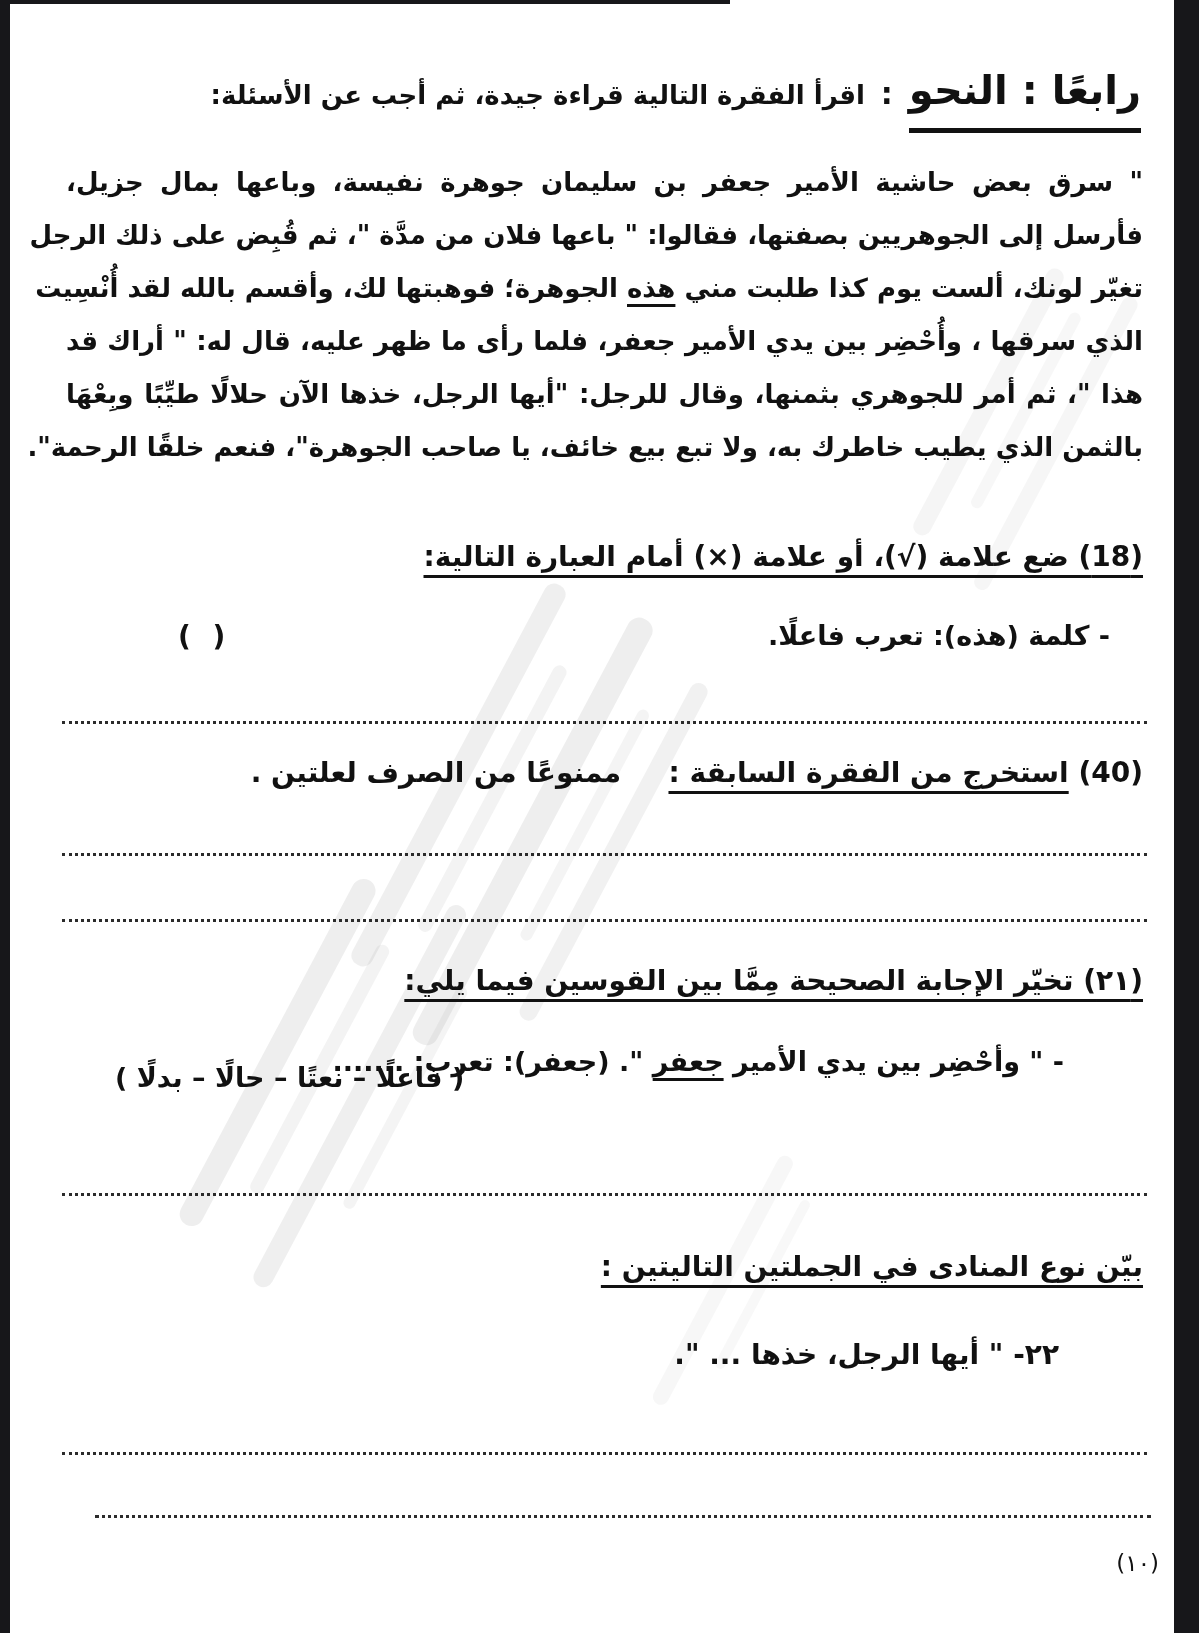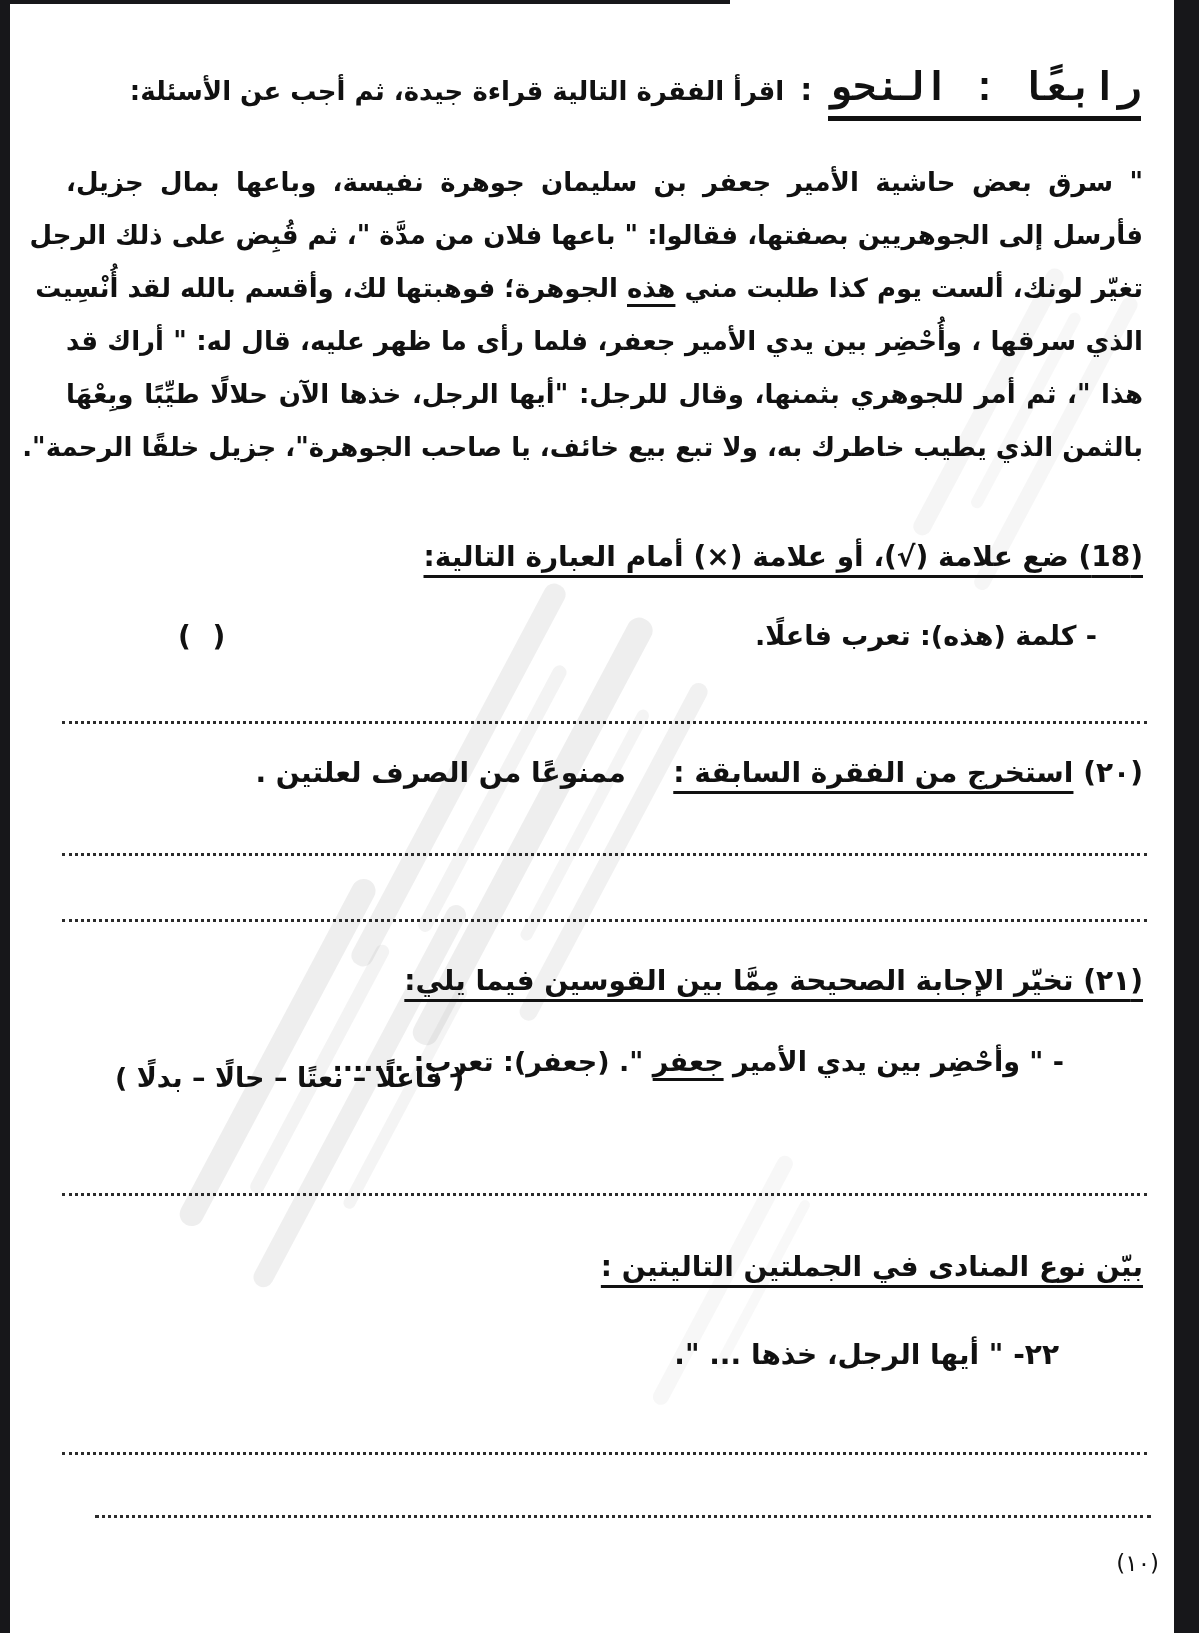--- a/index.html
+++ b/index.html
@@ -19,39 +19,38 @@
 
   .wm{position:absolute;top:0;left:0;z-index:0;pointer-events:none;}
 
   .content{position:absolute;inset:0;z-index:1;}
 
   .abs{position:absolute;direction:rtl;}
 
   .header{top:68px;right:58px;left:70px;display:flex;flex-direction:row;align-items:baseline;gap:16px;justify-content:flex-start;}
   .header .big{
     font-size:40px;letter-spacing:0px;
-    border-bottom:5px solid #111;padding-bottom:4px;line-height:1.1;
+    border-bottom:5px solid #111;padding-bottom:16px;line-height:1.1;
     white-space:nowrap;
-    font-family:Liberation Mono, monospace;
   }
   .header .colon{font-size:30px;}
   .header .instr{font-size:26px;white-space:nowrap;}
 
   .passage{top:156px;right:56px;left:66px;font-size:26px;line-height:53px;}
   .passage .pline{text-align:justify;text-align-last:justify;white-space:nowrap;}
   .uword{text-decoration:underline;text-decoration-thickness:3px;text-underline-offset:7px;}
 
   .qheading{
     font-size:28px;white-space:nowrap;
     text-decoration:underline;text-decoration-thickness:3px;text-underline-offset:9px;
   }
 
   .q19-heading{top:540px;right:56px;}
   .q19-row{top:620px;left:0;right:0;height:50px;}
-  .q19-statement{position:absolute;right:102px;top:0;font-size:27px;white-space:nowrap;}
+  .q19-statement{position:absolute;right:89px;top:0;font-size:27px;white-space:nowrap;}
   .q19-answer{position:absolute;left:178px;top:0;font-size:28px;letter-spacing:6px;direction:ltr;}
 
   .dotted{position:absolute;height:0;border-top:3px dotted #2b2b2b;}
   .d1{top:721px;left:62px;right:52px;}
   .d2{top:853px;left:62px;right:52px;}
   .d3{top:919px;left:62px;right:52px;}
   .d4{top:1193px;left:62px;right:52px;}
   .d5{top:1452px;left:62px;right:52px;}
   .d6{top:1515px;left:95px;right:48px;}
 
@@ -107,32 +106,32 @@
     <span class="colon">:</span>
     <span class="instr">اقرأ الفقرة التالية قراءة جيدة، ثم أجب عن الأسئلة:</span>
   </div>
 
   <div class="abs passage">
     <div class="pline">" سرق بعض حاشية الأمير جعفر بن سليمان جوهرة نفيسة، وباعها بمال جزيل،</div>
     <div class="pline">فأرسل إلى الجوهريين بصفتها، فقالوا: " باعها فلان من مدَّة "، ثم قُبِض على ذلك الرجل</div>
     <div class="pline"><span>تغيّر لونك، ألست يوم كذا طلبت مني </span><span class="uword">هذه</span><span> الجوهرة؛ فوهبتها لك، وأقسم بالله لقد أُنْسِيت</span></div>
     <div class="pline">الذي سرقها ، وأُحْضِر بين يدي الأمير جعفر، فلما رأى ما ظهر عليه، قال له: " أراك قد</div>
     <div class="pline">هذا "، ثم أمر للجوهري بثمنها، وقال للرجل: "أيها الرجل، خذها الآن حلالًا طيِّبًا وبِعْهَا</div>
-    <div class="pline">بالثمن الذي يطيب خاطرك به، ولا تبع بيع خائف، يا صاحب الجوهرة"، جزيل خلقًا الرحمة".</div>
+    <div class="pline">بالثمن الذي يطيب خاطرك به، ولا تبع بيع خائف، يا صاحب الجوهرة"، فنعم خلقًا الرحمة".</div>
   </div>
 
   <div class="abs qheading q19-heading">(18) ضع علامة (√)، أو علامة (×) أمام العبارة التالية:</div>
   <div class="abs q19-row">
     <span class="q19-statement">- كلمة (هذه): تعرب فاعلًا.</span>
     <span class="q19-answer">(      )</span>
   </div>
   <div class="dotted d1"></div>
 
   <div class="abs q20">
-    <span>(٢٠)</span>
+    <span>(40)</span>
     <span class="u">استخرج من الفقرة السابقة :</span>
     <span class="gap"></span>
     <span>ممنوعًا من الصرف لعلتين .</span>
   </div>
   <div class="dotted d2"></div>
   <div class="dotted d3"></div>
 
   <div class="abs qheading q21-heading">(٢١) تخيّر الإجابة الصحيحة مِمَّا بين القوسين فيما يلي:</div>
   <div class="abs q21-item">
     <span>- " وأحْضِر بين يدي الأمير </span><span class="uword">جعفر</span><span> ".   (جعفر): تعرب: .......</span>

